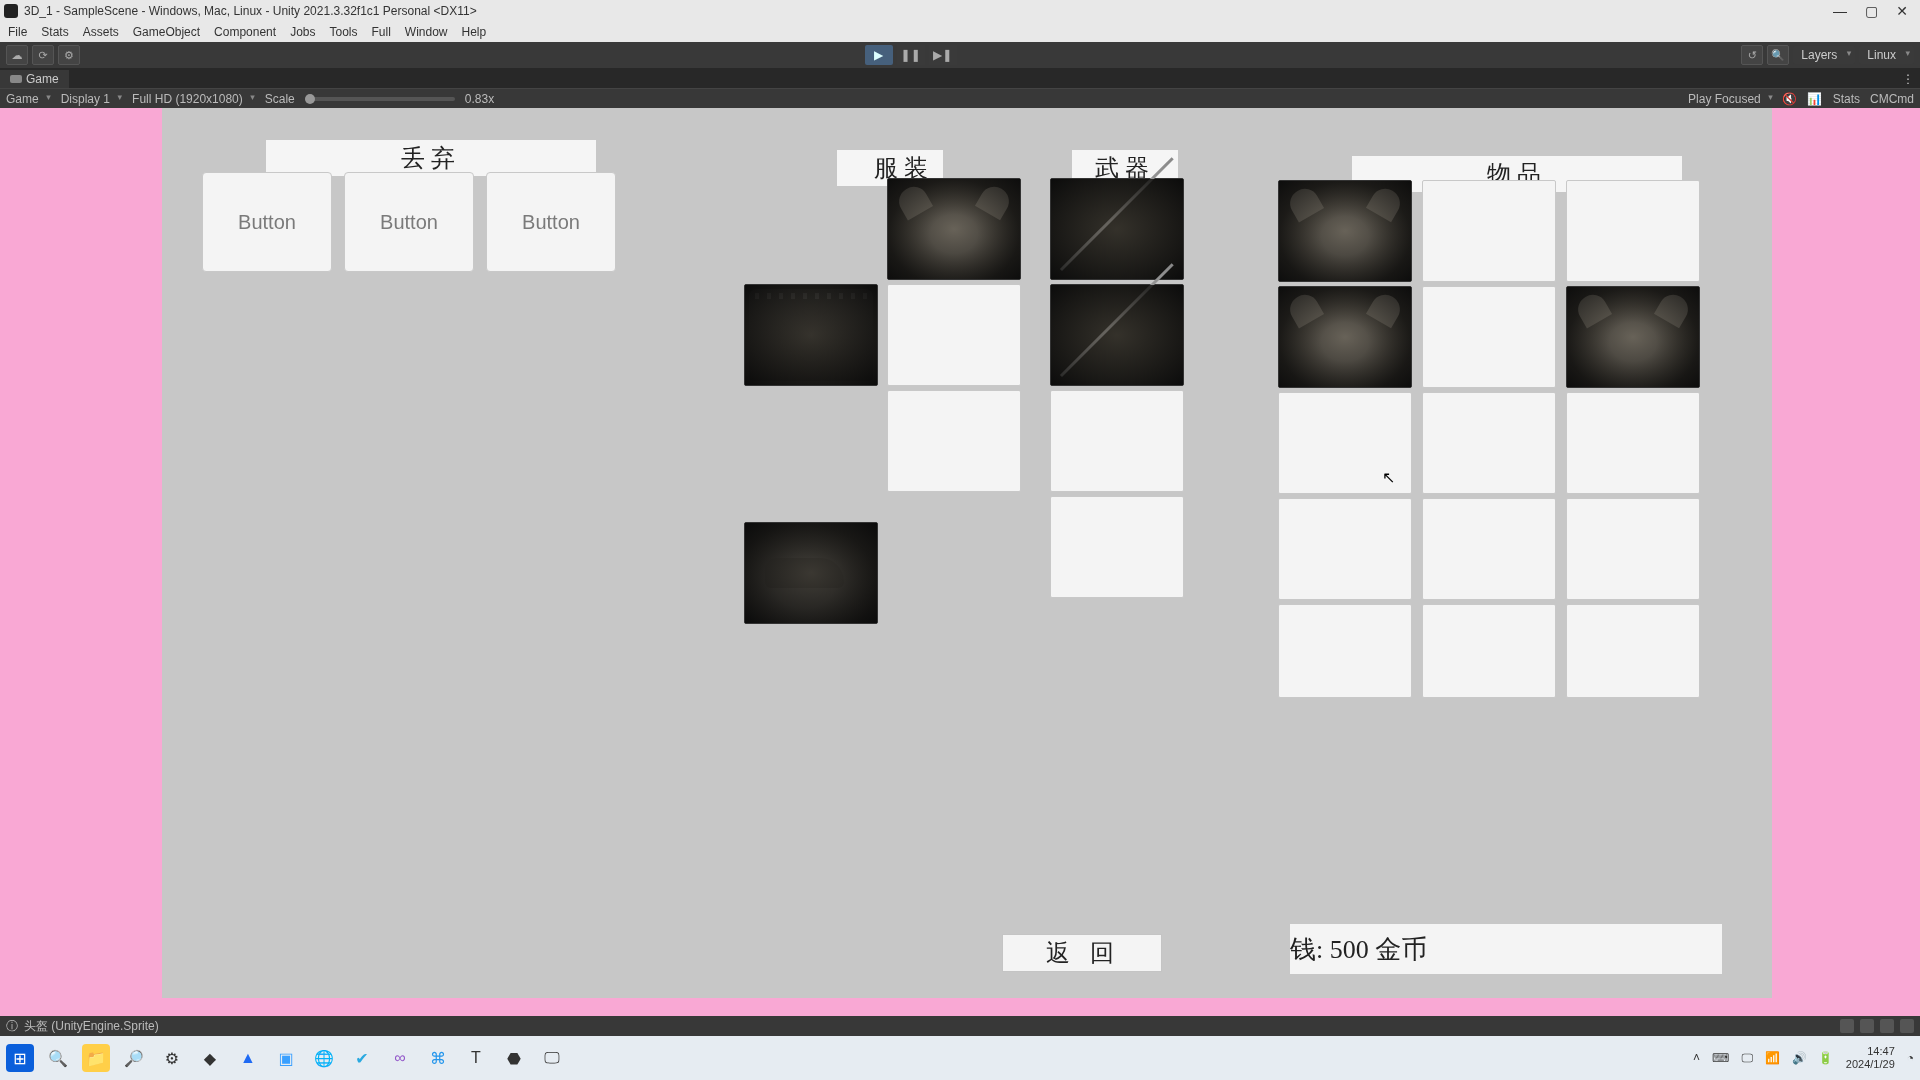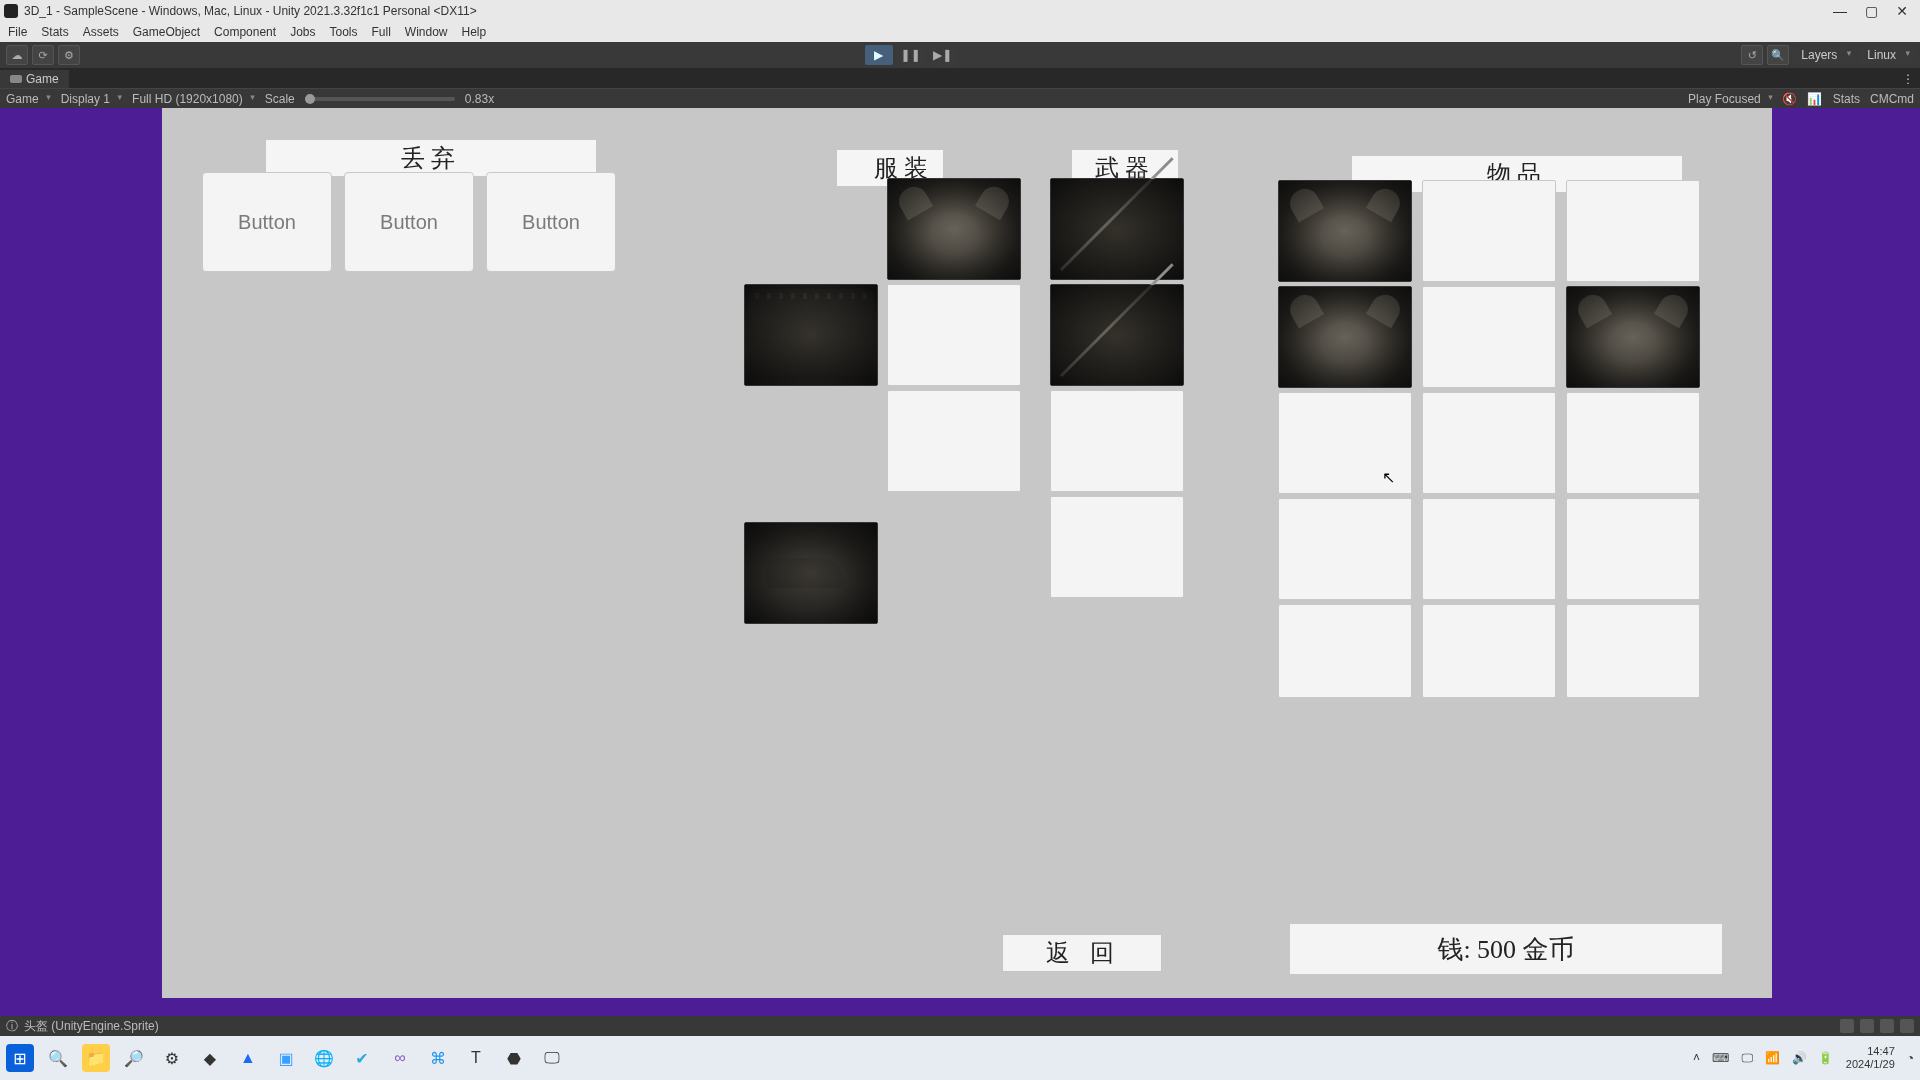--- a/index.html
+++ b/index.html
@@ -101,21 +101,21 @@
 .game-header .spacer { flex:1; }
 .game-header .slider {
   width: 150px; height:4px; background:#555; position:relative; border-radius:2px;
 }
 .game-header .slider .thumb {
   position:absolute; left:0; top:-3px; width:10px; height:10px; background:#999; border-radius:50%;
 }
 
 
 .game-viewport {
-  background: #4c1d95;
+  background: #f9a8d4;
   position: relative;
   height: 908px;
 }
 .game-inner {
   position: absolute;
   left: 162px;
   top: 0;
   width: 1610px;
   height: 890px;
   background: #c7c7c7;
@@ -202,21 +202,21 @@
 .return-btn{
   position:absolute;
   background:#f4f4f4; border:1px solid #c4c4c4;
   font-family:"STKaiti","KaiTi",serif; font-size:24px; color:#222;
   letter-spacing:20px; text-align:center; padding-top:2px;
 }
 
 .money-panel{
   position:absolute; background:#f4f4f4;
   font-family:"STKaiti","KaiTi",serif; font-size:26px; color:#222;
-  display:flex; align-items:center; justify-content:center;
+  display:flex; align-items:center; 
 }
 
 
 .cursor{
   position:absolute; font-size:16px; color:#000;
 }
 
 
 .statusbar{
   height:20px; background:#383838; display:flex; align-items:center; padding:0 6px; color:#bbb;

